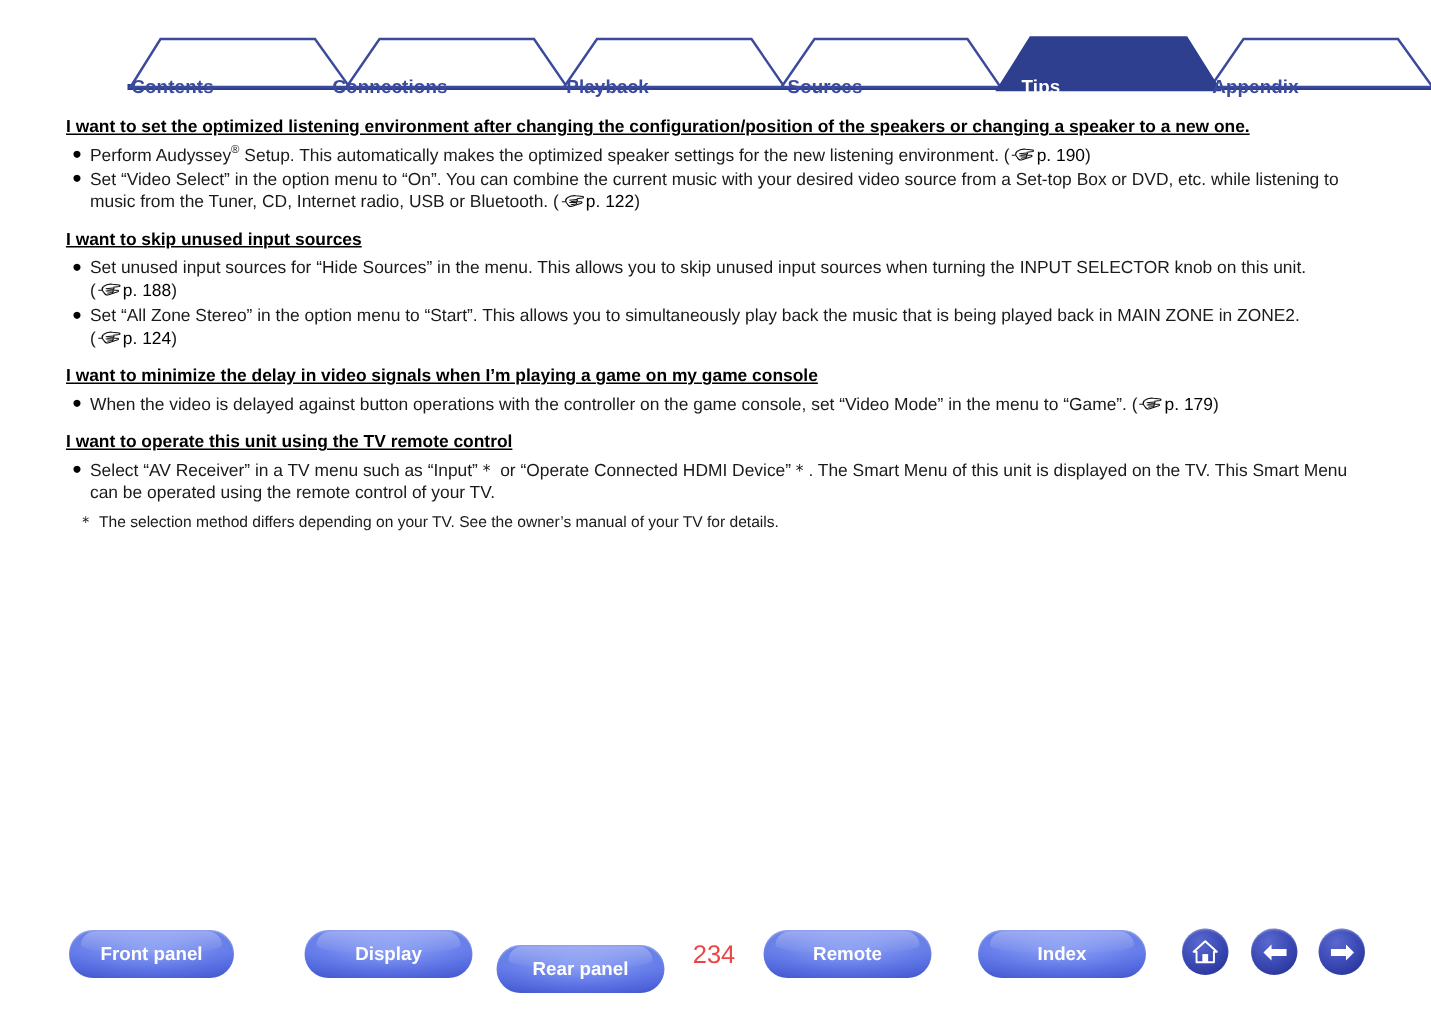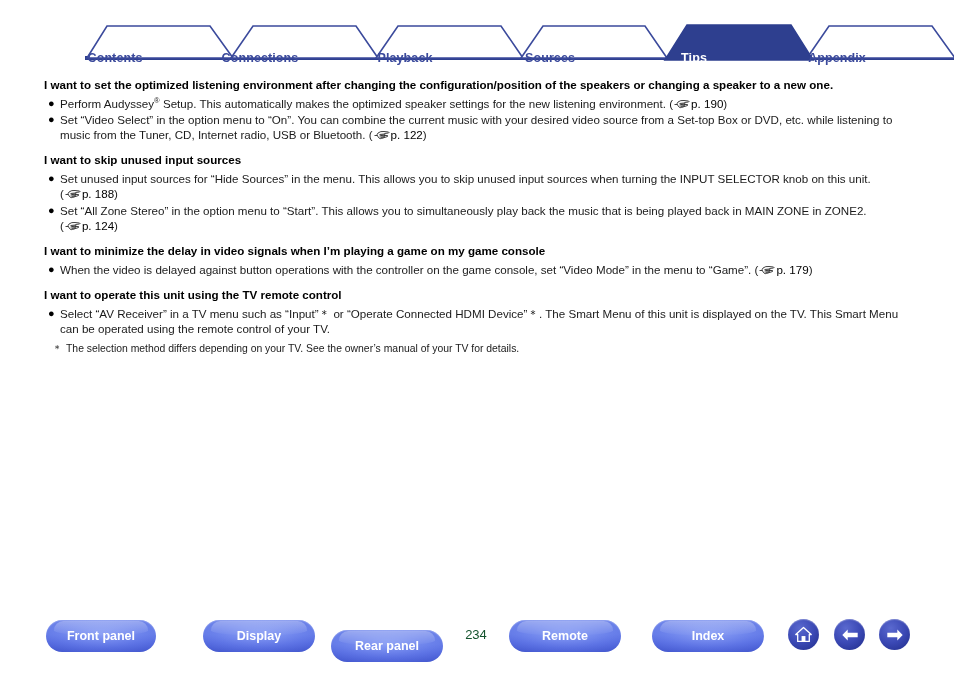--- a/index.html
+++ b/index.html
@@ -47,20 +47,21 @@
     top: 78px;
     width: 876px;
   }
   .qa-block { margin-bottom: 1px; }
   .q-head {
     font-size: 11.6px;
     font-weight: bold;
     line-height: 14.6px;
     margin: 0 0 3px 0;
     color: #000;
+    text-decoration: underline;
   }
   .q-head.spaced { margin-top: 11px; }
   .a-item {
     position: relative;
     padding-left: 16px;
     font-size: 11.6px;
     line-height: 15.3px;
     margin: 0;
     color: #1a1a1a;
   }
@@ -140,23 +141,23 @@
     top: 1px;
     height: 45%;
     border-radius: 14px 14px 50% 50%;
     background: linear-gradient(to bottom, rgba(255,255,255,0.30), rgba(255,255,255,0.02));
     pointer-events: none;
   }
   .pill span { position: relative; z-index: 2; }
 
   .pagenum {
     position: absolute;
-    font-size: 13px;
+    font-size: 17px;
     font-weight: normal;
-    color: #14532d;
+    color: #ef4444;
     text-align: center;
   }
   .circ {
     position: absolute;
     width: 31px;
     height: 31px;
     border-radius: 50%;
     background: radial-gradient(circle at 38% 30%, #5a69cf 0%, #3b49b5 50%, #1f2b88 100%);
     display: flex;
     align-items: center;

